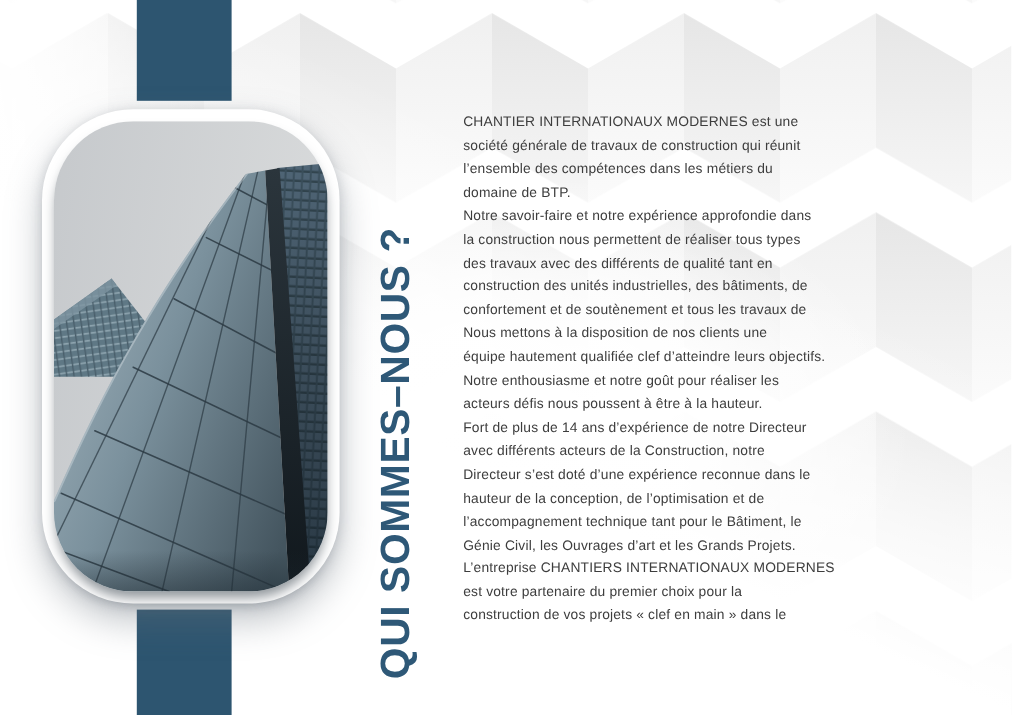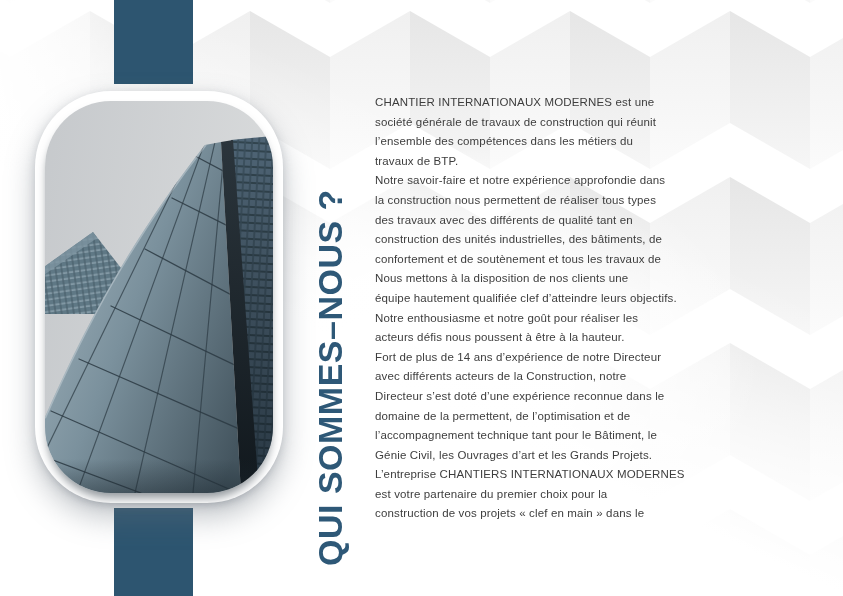--- a/index.html
+++ b/index.html
@@ -41,21 +41,21 @@
     white-space:nowrap; line-height:44px;
     font-size:34px; font-weight:700; letter-spacing:.5px;
     color:var(--title,#2e5877);
   }
 
   
   .about {
     position:absolute; left:375px; top:93px; width:312px;
     color:var(--body,#3d3d3d); font-size:11.5px; letter-spacing:.15px;
   }
-  .about .line { height:19.6px; line-height:19.6px; white-space:nowrap; }
+  .about .line { height:19.6px; line-height:19.6px; white-space:nowrap;margin-left:11px; }
 </style>
 </head>
 <body>
 
 <div class="page">
 
   <svg class="bg-pattern" width="843" height="596" viewBox="0 0 843 596" xmlns="http://www.w3.org/2000/svg" aria-hidden="true">
     <defs>
       <linearGradient id="faceA" x1="0" y1="0" x2="0" y2="1">
         <stop offset="0" stop-color="#e6e6e6"></stop>
@@ -154,34 +154,34 @@
       <rect x="0" y="358" width="228" height="34" fill="url(#botShadow)"></rect>
     </svg>
   </div>
 
   <div class="vertical-title">QUI SOMMES–NOUS ?</div>
 
   <div class="about">
       <div class="line">CHANTIER INTERNATIONAUX MODERNES est une</div>
       <div class="line">société générale de travaux de construction qui réunit</div>
       <div class="line">l’ensemble des compétences dans les métiers du</div>
-      <div class="line">travaux de BTP.</div>
+      <div class="line">domaine de BTP.</div>
       <div class="line">Notre savoir-faire et notre expérience approfondie dans</div>
       <div class="line">la construction nous permettent de réaliser tous types</div>
       <div class="line">des travaux avec des différents de qualité tant en</div>
       <div class="line">construction des unités industrielles, des bâtiments, de</div>
       <div class="line">confortement et de soutènement et tous les travaux de</div>
       <div class="line">Nous mettons à la disposition de nos clients une</div>
       <div class="line">équipe hautement qualifiée clef d’atteindre leurs objectifs.</div>
       <div class="line">Notre enthousiasme et notre goût pour réaliser les</div>
       <div class="line">acteurs défis nous poussent à être à la hauteur.</div>
       <div class="line">Fort de plus de 14 ans d’expérience de notre Directeur</div>
       <div class="line">avec différents acteurs de la Construction, notre</div>
       <div class="line">Directeur s’est doté d’une expérience reconnue dans le</div>
-      <div class="line">domaine de la permettent, de l’optimisation et de</div>
+      <div class="line">hauteur de la conception, de l’optimisation et de</div>
       <div class="line">l’accompagnement technique tant pour le Bâtiment, le</div>
       <div class="line">Génie Civil, les Ouvrages d’art et les Grands Projets.</div>
       <div class="line">L’entreprise CHANTIERS INTERNATIONAUX MODERNES</div>
       <div class="line">est votre partenaire du premier choix pour la</div>
       <div class="line">construction de vos projets « clef en main » dans le</div>
     </div>
 
 </div>
 
 </body></html>

